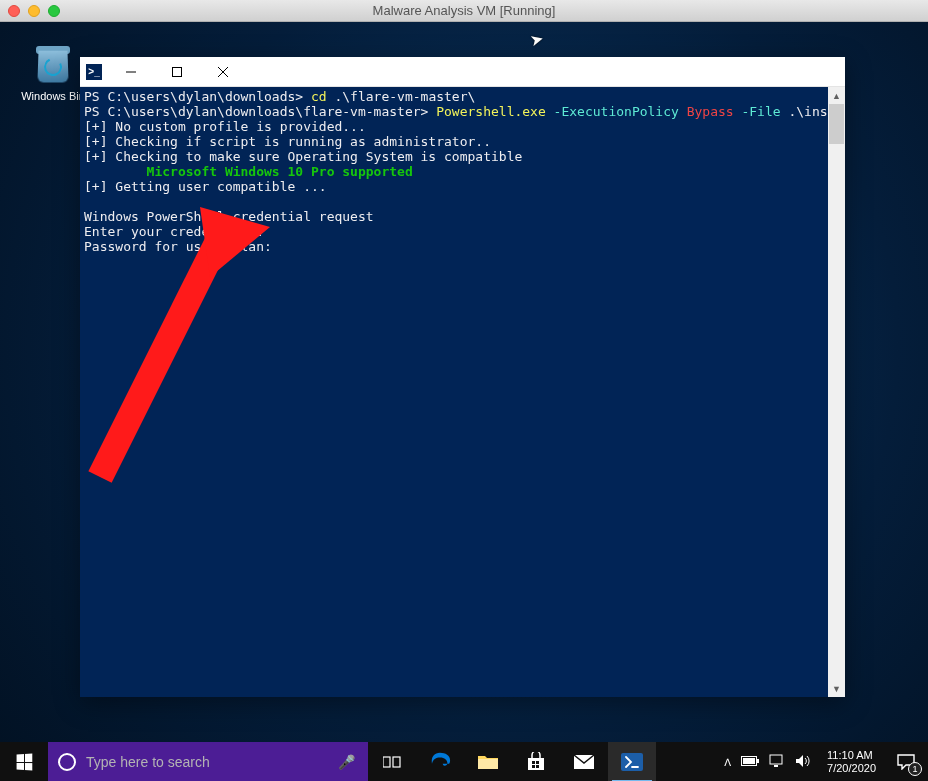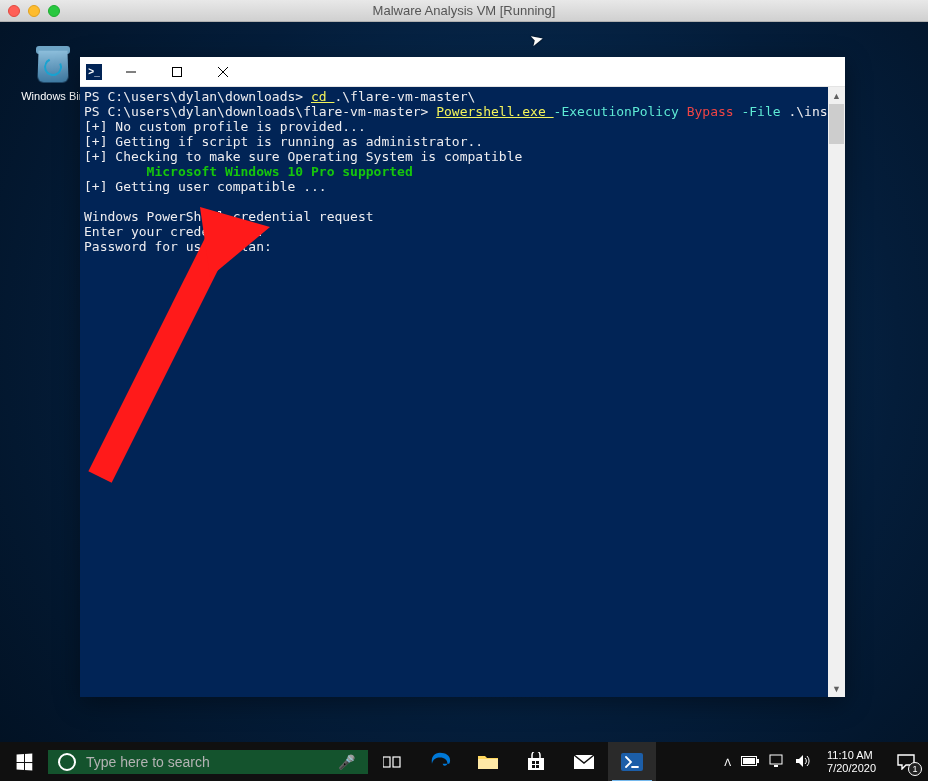--- a/index.html
+++ b/index.html
@@ -152,21 +152,21 @@
       color: #606060;
       font-size: 9px;
     }
     .ps-scroll-track { position: absolute; top: 17px; bottom: 17px; left: 0; right: 0; background: #f0f0f0; }
     .ps-scroll-thumb {
       position: absolute; top: 17px; left: 1px; right: 1px;
       height: 40px;
       background: #cdcdcd;
     }
     .ps-scroll-arrow.bottom { position: absolute; bottom: 0; left: 0; right: 0; }
-    .tkn-cmd { color: #f3f35a; text-decoration: underline; }
+    .tkn-cmd { color: #f3f35a; }
     .tkn-arg { color: #5eead4; }
     .tkn-val { color: #ef4444; }
     .tkn-good { color: #16c60c; font-weight: bold; }
     
     .annotation-arrow {
       position: absolute;
       left: 70px;
       top: 175px;
       pointer-events: none;
     }
@@ -182,23 +182,23 @@
       width: 48px; height: 40px;
       display: flex; align-items: center; justify-content: center;
     }
     .win-logo {
       width: 16px; height: 16px; display: grid;
       grid-template-columns: 1fr 1fr; grid-template-rows: 1fr 1fr;
       gap: 1px; transform: perspective(30px) rotateY(-12deg);
     }
     .win-logo div { background: #fff; }
     .tb-search {
-      height: 24px;
+      height: 40px;
       width: 320px;
-      background: #14532d;
+      background: #4c1d95;
       display: flex;
       align-items: center;
       padding: 0 10px;
       gap: 10px;
       color: #b3b3b3;
       font-size: 14px;
       position: relative;
     }
     .tb-search .cortana {
       width: 18px; height: 18px; border: 2px solid #fff; border-radius: 50%;
@@ -296,21 +296,21 @@
               <line x1="0" y1="0" x2="10" y2="10" stroke="#000" stroke-width="1"></line>
               <line x1="10" y1="0" x2="0" y2="10" stroke="#000" stroke-width="1"></line>
             </svg>
         </div>
       </div>
     </div>
     <div class="ps-body-wrap">
       <div class="ps-body"><span>PS C:\users\dylan\downloads&gt; </span><span class="tkn-cmd">cd </span><span>.\flare-vm-master\</span>
 <span>PS C:\users\dylan\downloads\flare-vm-master&gt; </span><span class="tkn-cmd">Powershell.exe </span><span class="tkn-arg">-ExecutionPolicy </span><span class="tkn-val">Bypass </span><span class="tkn-arg">-File </span><span>.\install.ps1</span>
 <span>[+] No custom profile is provided...</span>
-<span>[+] Getting if script is running as administrator..</span>
+<span>[+] Checking if script is running as administrator..</span>
 <span>[+] Checking to make sure Operating System is compatible</span>
 <span class="tkn-good">        Microsoft Windows 10 Pro supported</span>
 <span>[+] Getting user compatible ...</span>
 <span></span>
 <span>Windows PowerShell credential request</span>
 <span>Enter your credentials.</span>
 <span>Password for user Dylan:</span></div>
       <div class="ps-scroll">
         <div class="ps-scroll-arrow">▲</div>
         <div class="ps-scroll-track"></div>

